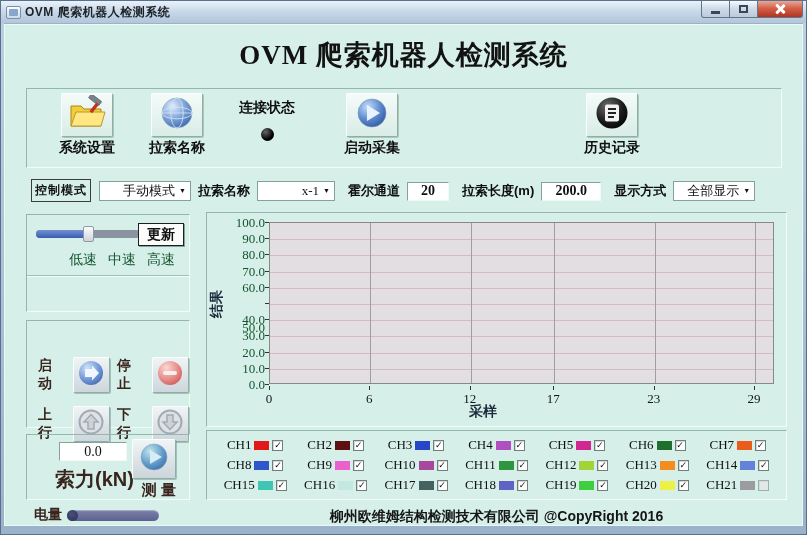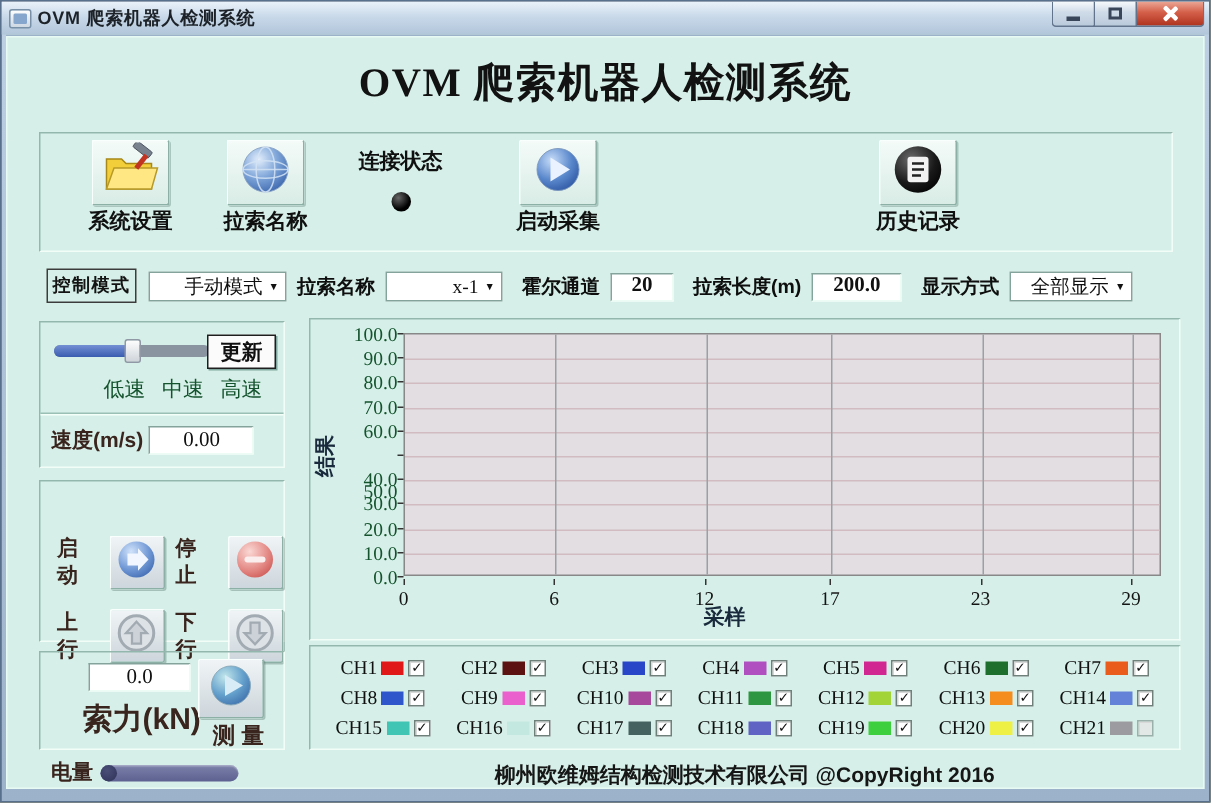--- a/index.html
+++ b/index.html
@@ -230,24 +230,20 @@
         <div class="slider-fill"></div>
         <div class="slider-thumb"></div>
       </div>
       <div class="update-btn">更新</div>
       <div class="slider-marks">
         <span>低速</span>
         <span>中速</span>
         <span>高速</span>
       </div>
       <div class="divider"></div>
-      <div class="speed-row">
-        <span class="wlabel">速度(m/s)</span>
-        <div class="field" style="width:70px;">0.00</div>
-      </div>
     </div>
 
     <div class="motion-box sunken">
       <div class="m-row" style="top:11px;">
         <span class="wlabel">启动</span>
         <div class="sq-btn raised">
             <span><svg width="28" height="28" viewBox="0 0 28 28">
                 <defs>
                   <radialGradient id="g4" cx="35%" cy="28%" r="85%">
                     <stop offset="0%" stop-color="#cfe2fa"></stop>

